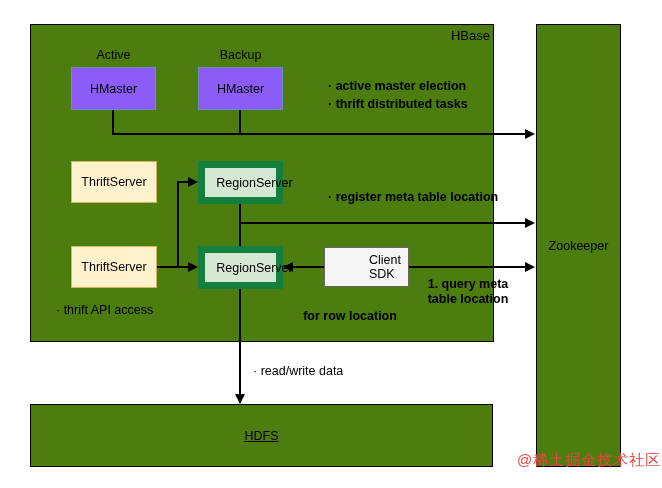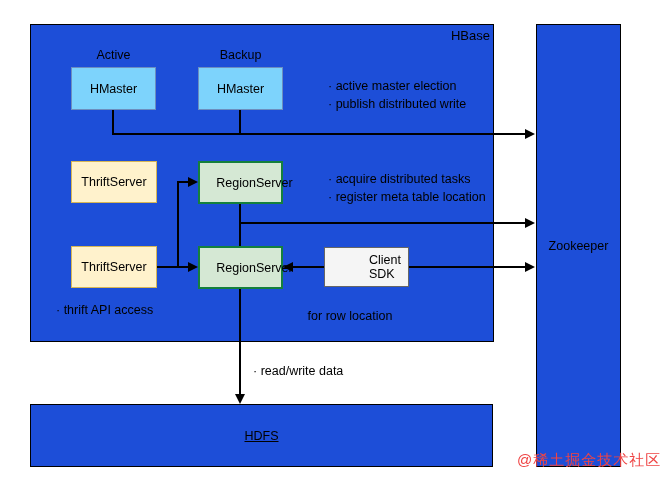--- a/index.html
+++ b/index.html
@@ -1,39 +1,39 @@
 <!DOCTYPE html>
 <html><head>
 <meta charset="utf-8">
 <style>
   html,body{margin:0;padding:0;background:#ffffff;}
   .canvas{
     position:relative;width:662px;height:480px;background:#ffffff;overflow:hidden;
     font-family:"Liberation Sans","DejaVu Sans",sans-serif;color:#000;
   }
-  .box{position:absolute;box-sizing:border-box;background:#1d4ed8;border:1px solid #000;text-decoration:underline;}
+  .box{position:absolute;box-sizing:border-box;background:#4d7c0f;border:1px solid #000;text-decoration:underline;}
   .node{
     position:absolute;box-sizing:border-box;display:flex;align-items:center;justify-content:center;
     font-size:12.5px;
   }
-  .node.blue  {background:#7dd3fc;border:1px solid #6c8ebf;}
+  .node.blue  {background:#8b5cf6;border:1px solid #6c8ebf;}
   .node.yellow{background:#fff2cc;border:1px solid #d6b656;}
-  .node.green {background:#d5e8d4;border:2px solid #15803d;padding-left:28px;}
+  .node.green {background:#d5e8d4;border:7px solid #15803d;padding-left:28px;}
   .node.gray  {background:#f5f5f5;border:1px solid #666666;}
   .lbl{position:absolute;font-size:12.5px;white-space:nowrap;}
   .lbl.center{text-align:center;white-space:normal;}
   .hline{position:absolute;height:2px;background:#000;}
   .vline{position:absolute;width:2px;background:#000;}
   .arr{position:absolute;width:0;height:0;}
   .arr.right{border-top:5px solid transparent;border-bottom:5px solid transparent;border-left:10px solid #000;}
   .arr.left {border-top:5px solid transparent;border-bottom:5px solid transparent;border-right:10px solid #000;}
   .arr.down {border-left:5px solid transparent;border-right:5px solid transparent;border-top:10px solid #000;}
   .container-label{position:absolute;font-size:13px;}
   .watermark{position:absolute;font-size:15px;color:#ef4444;letter-spacing:1px;white-space:nowrap;}
-  .ann{position:absolute;font-size:12.5px;line-height:18px;white-space:pre-line;}
+  .ann{position:absolute;font-size:12.5px;line-height:18px;white-space:pre-line;font-weight:bold;}
   .ann.tight{line-height:15px;text-align:center;}
 </style>
 </head>
 <body>
 
 <div class="canvas">
 
   <div class="box" style="left:30px;top:24px;width:464px;height:318px;"></div>
   <div class="container-label" style="left:404px;top:28px;width:86px;text-align:right;">HBase</div>
 
@@ -86,26 +86,27 @@
   <div class="node green" style="left:198px;top:161px;width:85px;height:43px;">
     <span>RegionServer</span>
   </div>
   <div class="node green" style="left:198px;top:246px;width:85px;height:43px;">
     <span>RegionServer</span>
   </div>
   <div class="node gray" style="left:324px;top:247px;width:85px;height:40px;padding-left:44px;">
     <span>Client SDK</span>
   </div>
 
-  <div class="ann" style="left:328px;top:77px;"><span>· active master election</span><br><span>· publish distributed write</span></div>
+  <div class="ann" style="left:328px;top:77px;"><span>· active master election</span><br><span>· thrift distributed tasks</span></div>
 
-  <div class="ann" style="left:328px;top:170px;"><span>· acquire distributed tasks</span><br><span>· register meta table location</span></div>
+  <div class="ann" style="left:328px;top:170px;"><br><span>· register meta table location</span></div>
 
   <div class="lbl" style="left:56px;top:303px;text-align:center;">· thrift API access</div>
 
   <div class="ann tight" style="left:285px;top:294px;width:130px;"><br><span>for row location</span></div>
 
+  <div class="ann tight" style="left:413px;top:277px;width:110px;"><span>1. query meta</span><br><span>table location</span></div>
 
   <div class="lbl" style="left:253px;top:364px;">· read/write data</div>
 
   <div class="watermark" style="left:517px;top:451px;">@稀土掘金技术社区</div>
 
 </div>
 
 </body></html>

